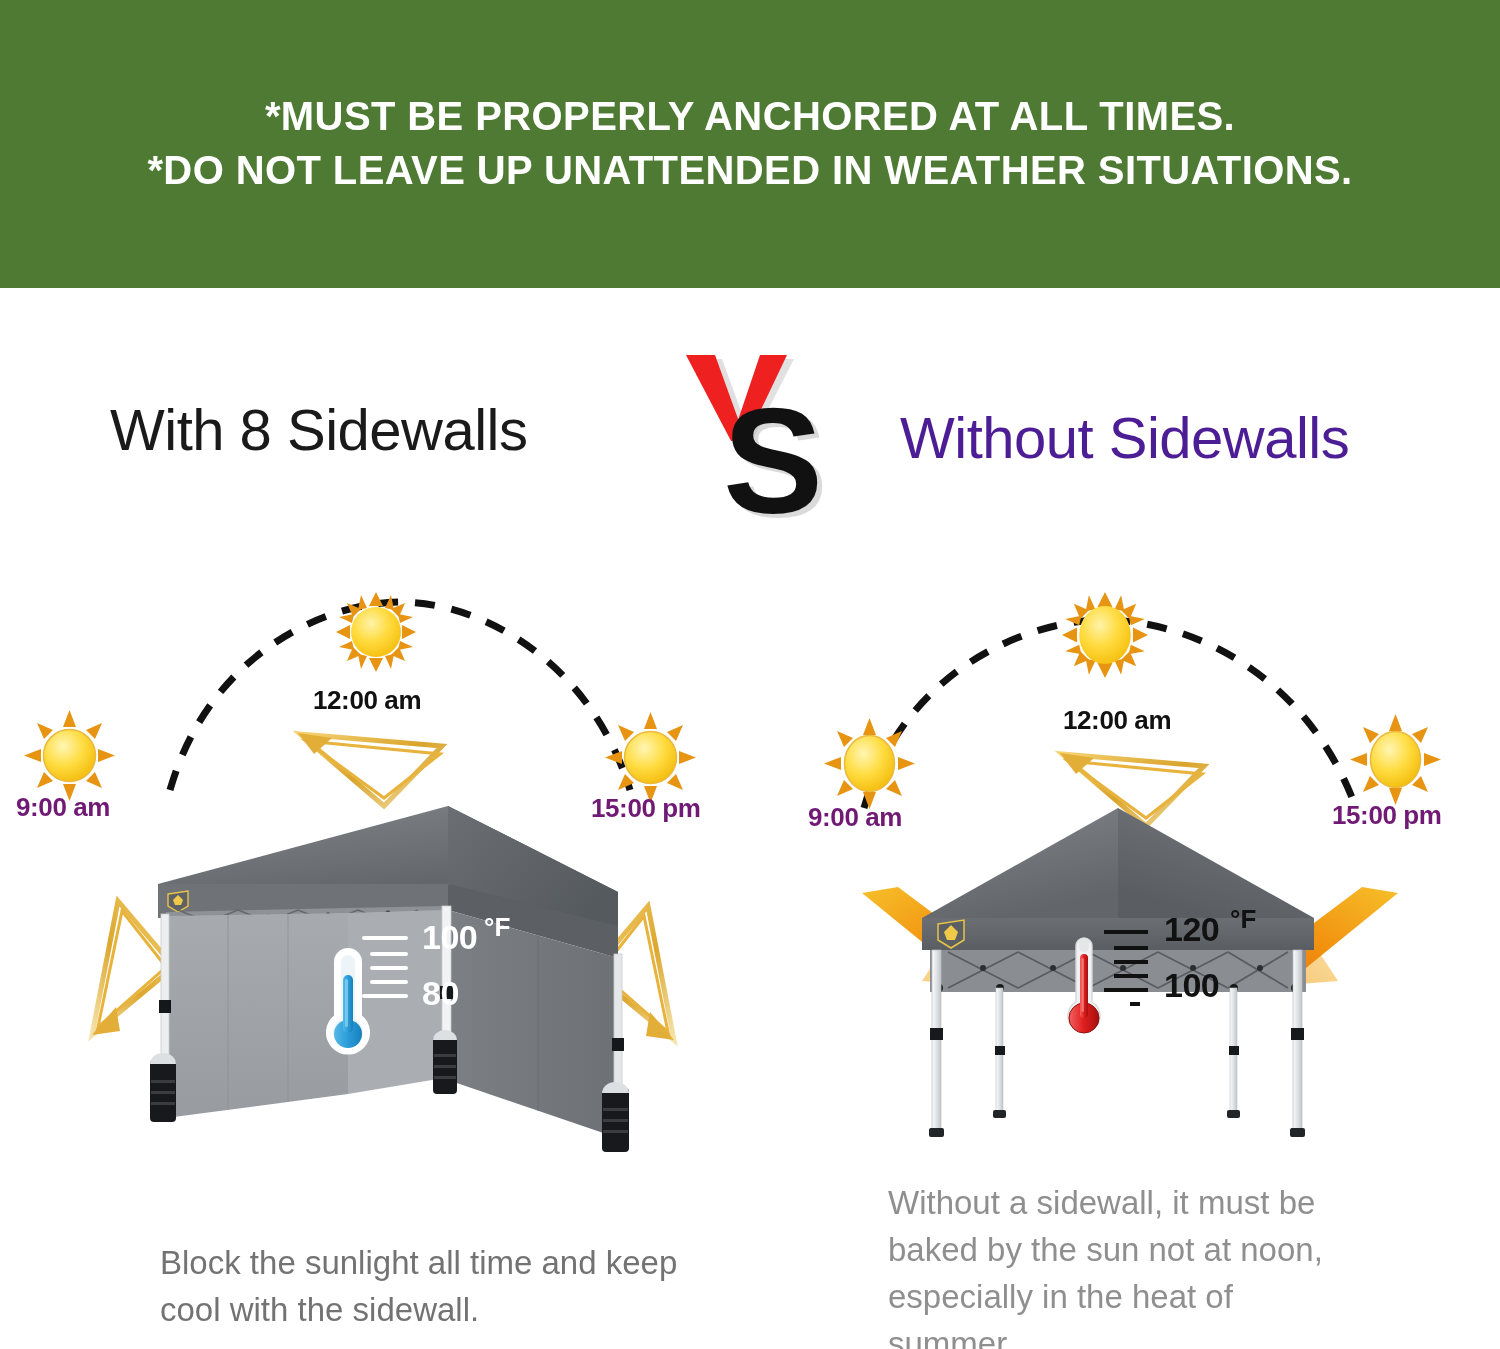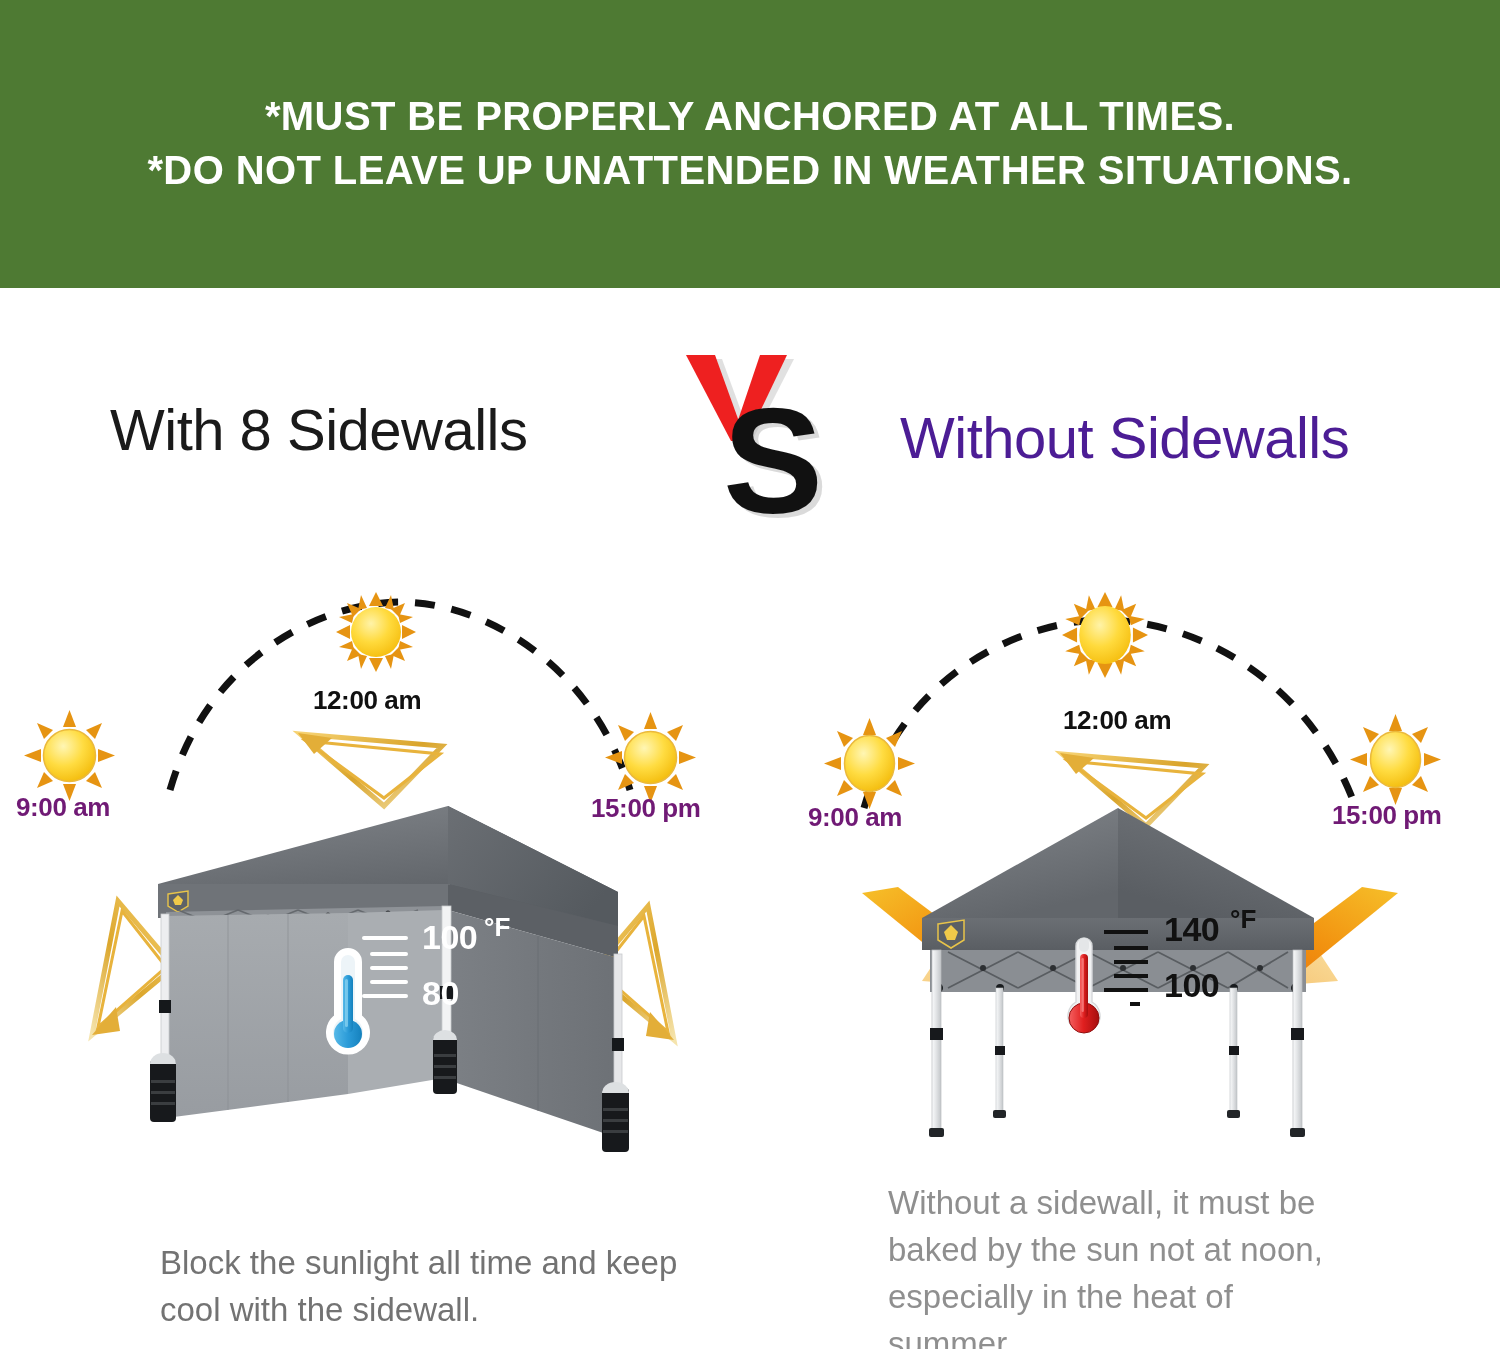--- a/index.html
+++ b/index.html
@@ -631,19 +631,19 @@
       <g stroke="#111111" stroke-width="4" stroke-linecap="butt">
         <line x1="4" y1="8" x2="48" y2="8"></line>
         <line x1="14" y1="24" x2="48" y2="24"></line>
         <line x1="14" y1="38" x2="48" y2="38"></line>
         <line x1="14" y1="52" x2="48" y2="52"></line>
         <line x1="4" y1="66" x2="48" y2="66"></line>
         <line x1="30" y1="80" x2="40" y2="80"></line>
       </g>
     </svg>
   </div>
-  <div class="thermo-val" style="left:404px;top:350px;font-size:34px;color:#111111;">140</div>
+  <div class="thermo-val" style="left:404px;top:350px;font-size:34px;color:#111111;">120</div>
   <div class="thermo-unit" style="left:470px;top:344px;font-size:26px;color:#111111;">°F</div>
   <div class="thermo-val" style="left:404px;top:406px;font-size:34px;color:#111111;">100</div>
 </div>
 
 <div class="caption" id="caption-left">Block the sunlight all time and keep cool with the sidewall.</div>
 <div class="caption" id="caption-right">Without a sidewall, it must be baked by the sun not at noon, especially in the heat of summer.</div>
 
 </body></html>

